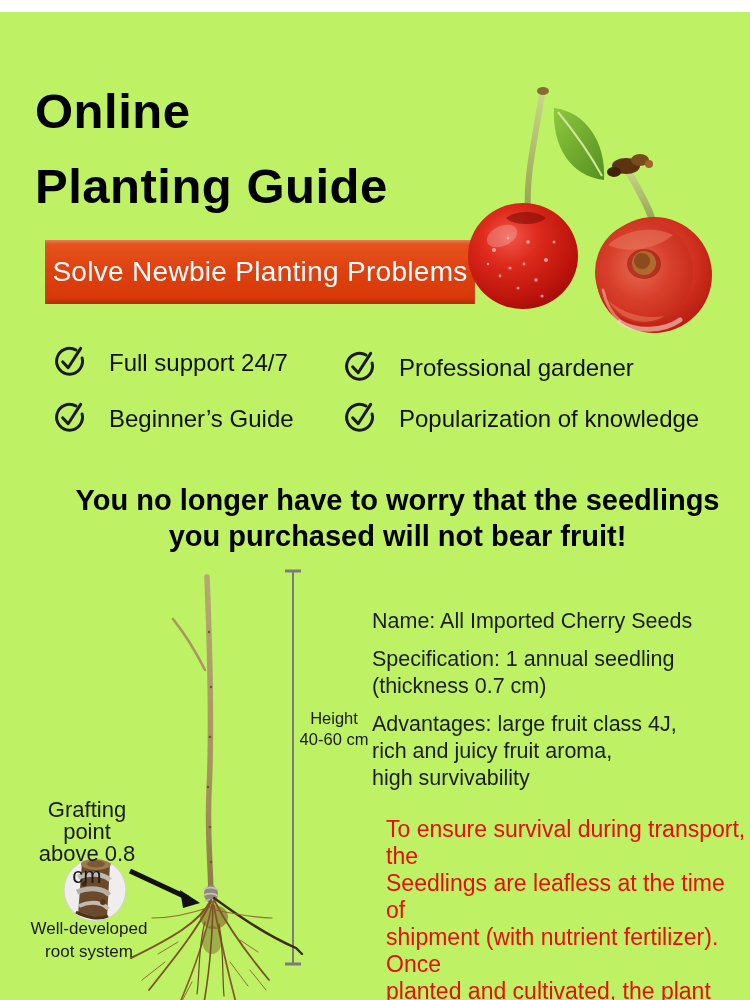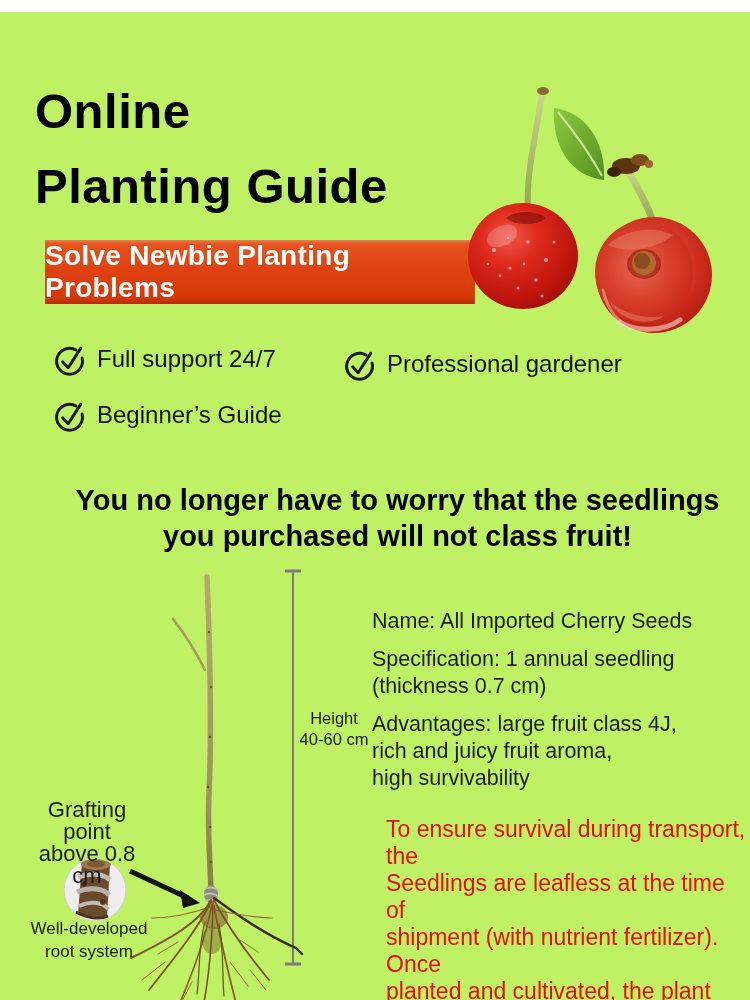--- a/index.html
+++ b/index.html
@@ -8,27 +8,27 @@
   .page{position:relative;width:750px;height:1000px;background:#bef264;overflow:hidden;margin:12px auto;}
 
   
   .title{position:absolute;left:35px;top:62px;font-size:49px;font-weight:bold;color:#000;line-height:75px;letter-spacing:0.5px;}
 
   
   .banner{position:absolute;left:45px;top:228px;width:430px;height:64px;
     background:linear-gradient(180deg,#e85520 0%,#de4210 45%,#d53806 100%);
     display:flex;align-items:center;justify-content:center;
     box-shadow:inset 0 2px 3px rgba(255,255,255,.25), inset 0 -3px 4px rgba(0,0,0,.18);}
-  .banner span{color:#fff;font-size:28px;letter-spacing:0.3px;font-weight:bold;}
+  .banner span{color:#fff;font-size:28px;letter-spacing:0.3px;}
 
   
   .cherries{position:absolute;left:458px;top:38px;width:292px;height:292px;}
 
   
-  .feature{position:absolute;display:flex;align-items:center;gap:8px;}
+  .feature{position:absolute;display:flex;align-items:flex-end;gap:20px;}
   .feature .label{font-size:24px;color:#111;white-space:nowrap;}
   .feature svg{width:37px;height:37px;flex:0 0 37px;}
   .f1{left:52px;top:328px;}
   .f2{left:342px;top:333px;}
   .f3{left:52px;top:384px;}
   .f4{left:342px;top:384px;}
 
   
   .headline{position:absolute;left:0;top:470px;width:750px;text-align:center;
     font-size:29px;font-weight:bold;color:#000;line-height:36px;padding-left:45px;}
@@ -148,24 +148,31 @@
     </svg>
     <span class="label">Professional gardener</span>
   </div>
   <div class="feature f3">
     <svg viewBox="0 0 40 40">
       <path d="M32.5 19.4 A 14 14 0 1 1 26 10.9" fill="none" stroke="#1a1a1a" stroke-width="3.2" stroke-linecap="round"></path>
       <path d="M11.5 23.5 L17.5 30 L31 9" fill="none" stroke="#1a1a1a" stroke-width="3.2" stroke-linecap="round" stroke-linejoin="round"></path>
     </svg>
     <span class="label">Beginner’s Guide</span>
   </div>
+  <div class="feature f4">
+    <svg viewBox="0 0 40 40">
+      <path d="M32.5 19.4 A 14 14 0 1 1 26 10.9" fill="none" stroke="#1a1a1a" stroke-width="3.2" stroke-linecap="round"></path>
+      <path d="M11.5 23.5 L17.5 30 L31 9" fill="none" stroke="#1a1a1a" stroke-width="3.2" stroke-linecap="round" stroke-linejoin="round"></path>
+    </svg>
+    <span class="label">Popularization of knowledge</span>
+  </div>
 
   <div class="headline">
     <div>You no longer have to worry that the seedlings</div>
-    <div>you purchased will not class fruit!</div>
+    <div>you purchased will not bear fruit!</div>
   </div>
 
   <svg class="seedling" viewBox="0 0 380 450">
     <defs>
       <linearGradient id="trunkG" x1="0" y1="0" x2="0" y2="1">
         <stop offset="0%" stop-color="#b7a871"></stop>
         <stop offset="70%" stop-color="#a2905a"></stop>
         <stop offset="100%" stop-color="#8a7844"></stop>
       </linearGradient>
       <clipPath id="insetClip">

